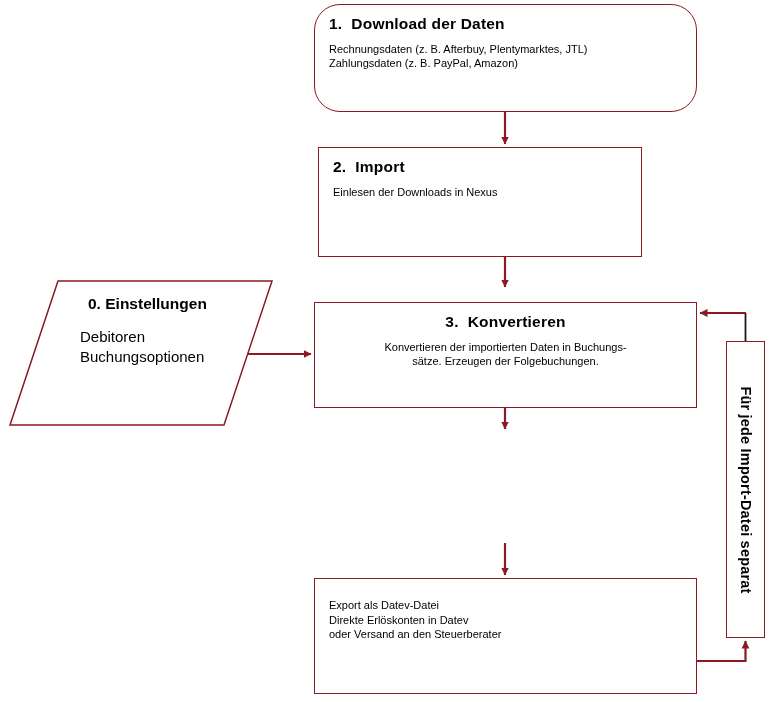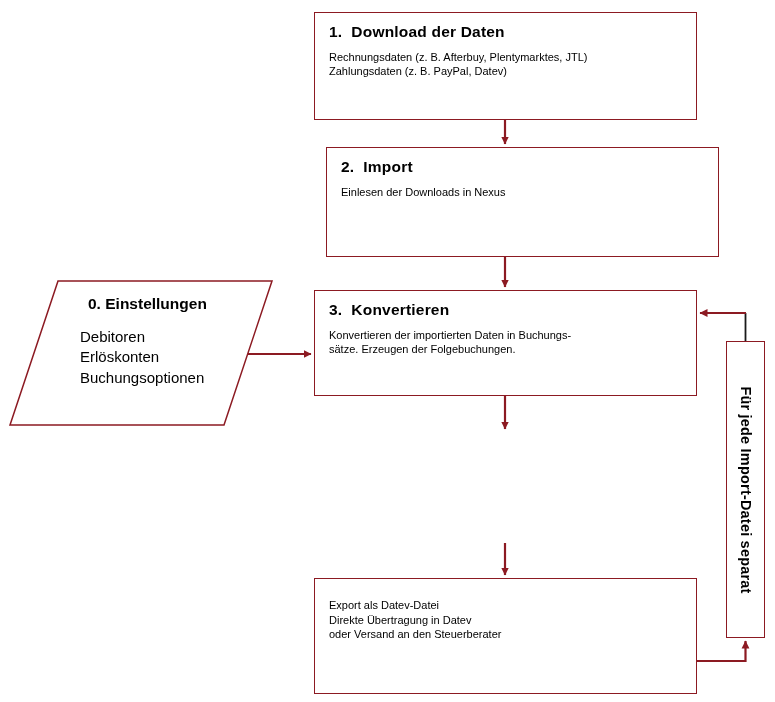--- a/index.html
+++ b/index.html
@@ -109,54 +109,53 @@
   </svg>
 
   <div id="settings">
     <svg width="266" height="148">
       <polygon points="50,2 264,2 216,146 2,146" fill="#ffffff" stroke="#8c1a22" stroke-width="1.5"></polygon>
     </svg>
     <div class="ptext">
       <div class="ptitle">0. Einstellungen</div>
       <div class="plist">
         <div class="ln">Debitoren</div>
-        <div class="ln">Erlöskonten</div>
         <div class="ln">Buchungsoptionen</div>
       </div>
     </div>
   </div>
 
-  <div class="pbox" style="left:314px;top:12px;width:383px;height:108px;">
+  <div class="pbox" style="left:314px;top:4px;width:383px;height:108px;border-radius:26px;">
     <div class="title">1.  Download der Daten</div>
     <div class="body">
       <div class="ln">Rechnungsdaten (z. B. Afterbuy, Plentymarktes, JTL)</div>
-      <div class="ln">Zahlungsdaten (z. B. PayPal, Datev)</div>
+      <div class="ln">Zahlungsdaten (z. B. PayPal, Amazon)</div>
     </div>
   </div>
 
-  <div class="pbox" style="left:326px;top:147px;width:393px;height:110px;">
+  <div class="pbox" style="left:318px;top:147px;width:324px;height:110px;">
     <div class="title">2.  Import</div>
     <div class="body">
       <div class="ln">Einlesen der Downloads in Nexus</div>
     </div>
   </div>
 
-  <div class="pbox" style="left:314px;top:290px;width:383px;height:106px;">
+  <div class="pbox" style="left:314px;top:302px;width:383px;height:106px;text-align:center;">
     <div class="title">3.  Konvertieren</div>
     <div class="body">
       <div class="ln">Konvertieren der importierten Daten in Buchungs-</div>
       <div class="ln">sätze. Erzeugen der Folgebuchungen.</div>
     </div>
   </div>
 
 
   <div class="pbox" style="left:314px;top:578px;width:383px;height:116px;">
     <div class="body">
       <div class="ln">Export als Datev-Datei</div>
-      <div class="ln">Direkte Übertragung in Datev</div>
+      <div class="ln">Direkte Erlöskonten in Datev</div>
       <div class="ln">oder Versand an den Steuerberater</div>
     </div>
   </div>
 
   <div id="loopbox">
     <span class="vtext">Für jede Import-Datei separat</span>
   </div>
 
 </div>
 

